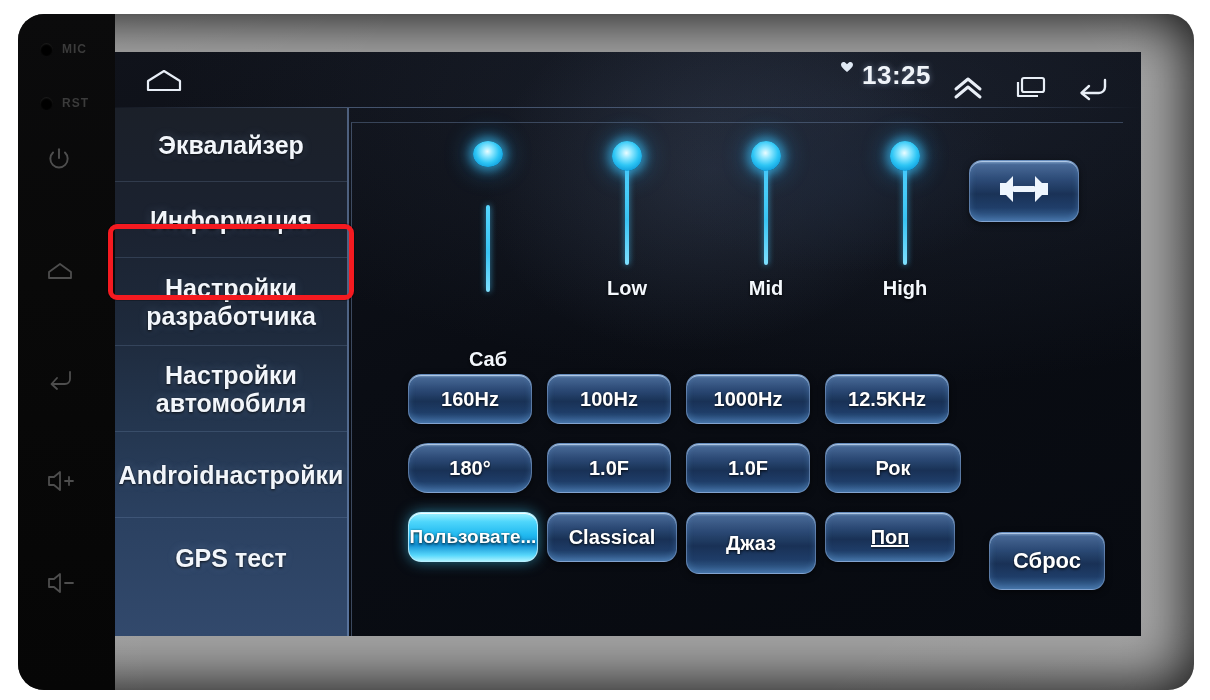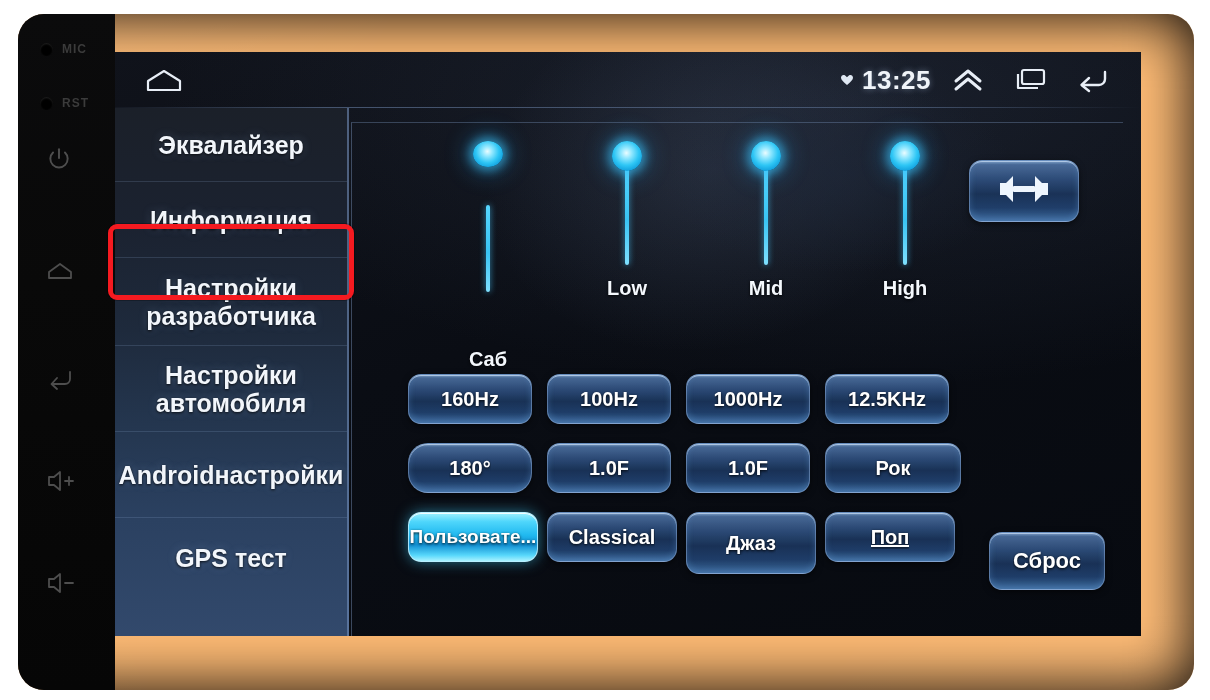--- a/index.html
+++ b/index.html
@@ -6,21 +6,21 @@
   html,body { width:1210px; height:700px; background:#ffffff; overflow:hidden; }
   body { font-family:"Liberation Sans", sans-serif; }
 
   
   #photo {
     position:absolute; left:0; top:0; width:1210px; height:700px;
     background:#ffffff;
   }
   #device {
     position:absolute; left:18px; top:14px; width:1176px; height:676px;
-    background:#fdba74;
+    background:#a3a3a3;
     border-radius:26px 26px 26px 26px;
     box-shadow:inset 0 0 60px #000;
     overflow:hidden;
   }
   
   #device:after{
     content:""; position:absolute; inset:0; pointer-events:none;
     background:linear-gradient(110deg, rgba(255,255,255,0.045) 0%, rgba(255,255,255,0.00) 28%, rgba(255,255,255,0.00) 70%, rgba(255,255,255,0.02) 100%);
   }
 
@@ -59,22 +59,22 @@
     background:radial-gradient(ellipse at 50% 50%, rgba(30,40,58,0.55) 0%, rgba(30,40,58,0.0) 70%);
     pointer-events:none; z-index:2;
   }
 
   
   #statusbar{
     position:absolute; left:0; top:0; width:1044px; height:56px;
     z-index:5; color:#e9eef5;
   }
   #home-glyph{ position:absolute; left:47px; top:14px; }
-  #sb-right{ position:absolute; right:18px; top:0; height:56px;
-             display:flex; align-items:center; gap:0px; }
+  #sb-right{ position:absolute; right:18px; top:8px; height:56px;
+             display:flex; align-items:flex-start; gap:0px; }
   #sb-right > *{ display:flex; align-items:center; justify-content:center; }
   .sb-heart{ width:26px; }
   .sb-time{ font-size:26px; font-weight:bold; letter-spacing:0.5px;
             color:#f0f4f9; padding:0 6px 0 2px; text-shadow:0 0 6px rgba(180,205,240,.45); }
   .sb-btn{ width:62px; height:56px; }
   #sb-sep{ position:absolute; left:0; bottom:0; width:1044px; height:1px;
            background:linear-gradient(90deg, rgba(90,110,145,0) 0%, rgba(110,135,175,.55) 22%, rgba(110,135,175,.45) 80%, rgba(90,110,145,0) 100%); }
 
   
   #sidebar{

